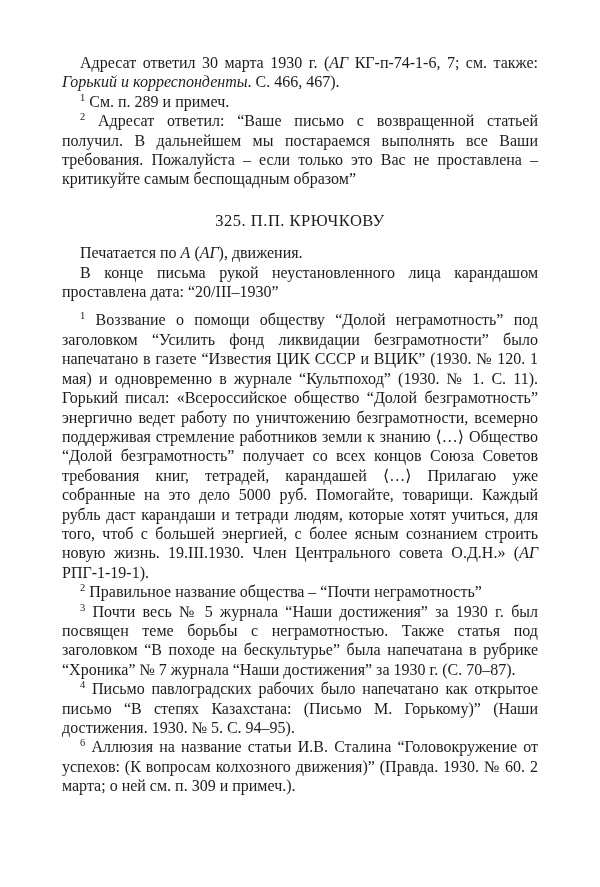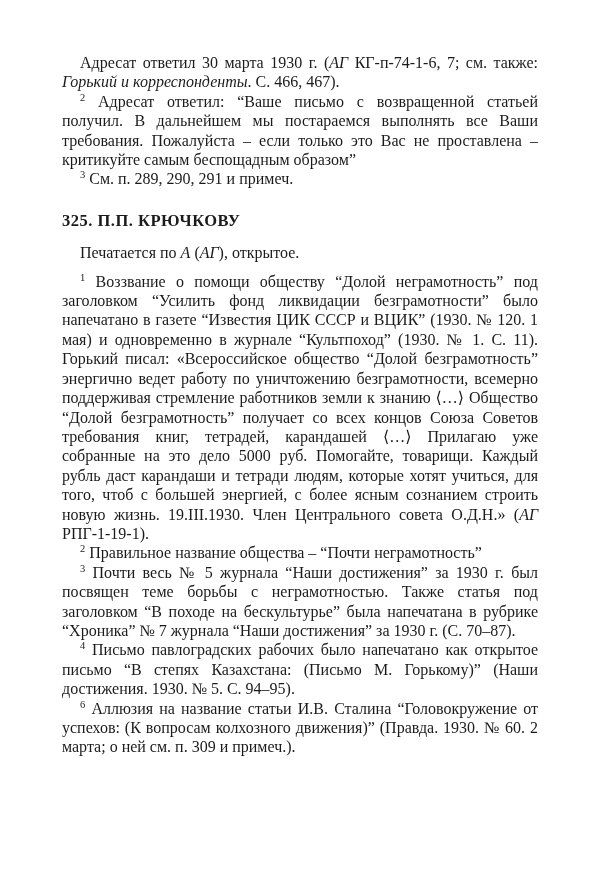--- a/index.html
+++ b/index.html
@@ -27,24 +27,24 @@
   }
   p.para {
     margin: 0;
     text-indent: 18px;
   }
   .reply-paragraph {
     margin-bottom: 7px;
   }
   .letter-heading {
     margin: 22px 0 13px 0;
-    text-align: left;
+    text-align: center;
     text-indent: 0;
     font-size: 16.5px;
-    font-weight: bold;
+    font-weight: normal;
     letter-spacing: 0.5px;
     white-space: nowrap;
   }
   .letter-footnotes {
     margin-top: 9px;
   }
   .run-italic {
     font-style: italic;
   }
   .fn-marker {
@@ -65,29 +65,30 @@
 </head>
 <body>
 
 <div class="page">
   <div class="content">
 
     <section>
       <p class="para reply-paragraph"><span>Адресат ответил 30 марта 1930 г. (</span><span class="run-italic">АГ</span><span>  КГ-п-74-1-6, 7; см. также: </span><span class="run-italic">Горький и корреспонденты</span><span>. С. 466, 467).</span></p>
 
       <div>
+        <p class="para"><span class="fn-marker">1</span><span><span> См. п. 289 и примеч.</span></span></p>
         <p class="para"><span class="fn-marker">2</span><span><span> Адресат ответил: “Ваше письмо с возвращенной статьей получил. В дальнейшем мы постараемся выполнять все Ваши требования. Пожалуйста – если только это Вас не проставлена – критикуйте самым беспощадным образом”</span></span></p>
-        <p class="para"><span class="fn-marker">3</span><span><span> См. п. 289, 290, 291 и примеч.</span></span></p>
       </div>
     </section>
 
     <div class="letter-heading">325. П.П. КРЮЧКОВУ</div>
 
     <section>
-      <p class="para"><span>Печатается по </span><span class="run-italic">А</span><span> (</span><span class="run-italic">АГ</span><span>), открытое.</span></p>
+      <p class="para"><span>Печатается по </span><span class="run-italic">А</span><span> (</span><span class="run-italic">АГ</span><span>), движения.</span></p>
+      <p class="para"><span>В конце письма рукой неустановленного лица карандашом проставлена дата: “20/III–1930”</span></p>
     </section>
 
     <section class="letter-footnotes">
       <p class="para"><span class="fn-marker">1</span><span><span> Воззвание о помощи обществу “Долой неграмотность” под заголовком “Усилить фонд ликвидации безграмотности” было напечатано в газете “Известия ЦИК СССР и ВЦИК” (1930. № 120. 1 мая) и одновременно в журнале “Культпоход” (1930. № 1. С. 11). Горький писал: «Всероссийское общество “Долой безграмотность” энергично ведет работу по уничтожению безграмотности, всемерно поддерживая стремление работников земли к знанию ⟨…⟩ Общество “Долой безграмотность” получает со всех концов Союза Советов требования книг, тетрадей, карандашей ⟨…⟩ Прилагаю уже собранные на это дело 5000 руб. Помогайте, товарищи. Каждый рубль даст карандаши и тетради людям, которые хотят учиться, для того, чтоб с большей энергией, с более ясным сознанием строить новую жизнь. 19.III.1930. Член Центрального совета О.Д.Н.» (</span><span class="run-italic">АГ</span><span> РПГ-1-19-1).</span></span></p>
       <p class="para"><span class="fn-marker">2</span><span><span> Правильное название общества – “Почти неграмотность”</span></span></p>
       <p class="para"><span class="fn-marker">3</span><span><span> Почти весь № 5 журнала “Наши достижения” за 1930 г. был посвящен теме борьбы с неграмотностью. Также статья под заголовком “В походе на бескультурье” была напечатана в рубрике “Хроника” № 7 журнала “Наши достижения” за 1930 г. (С. 70–87).</span></span></p>
       <p class="para"><span class="fn-marker">4</span><span><span> Письмо павлоградских рабочих было напечатано как открытое письмо “В степях Казахстана: (Письмо М. Горькому)” (Наши достижения. 1930. № 5. С. 94–95).</span></span></p>
       <p class="para"><span class="fn-marker">6</span><span><span> Аллюзия на название статьи И.В. Сталина “Головокружение от успехов: (К вопросам колхозного движения)” (Правда. 1930. № 60. 2 марта; о ней см. п. 309 и примеч.).</span></span></p>
     </section>
 

